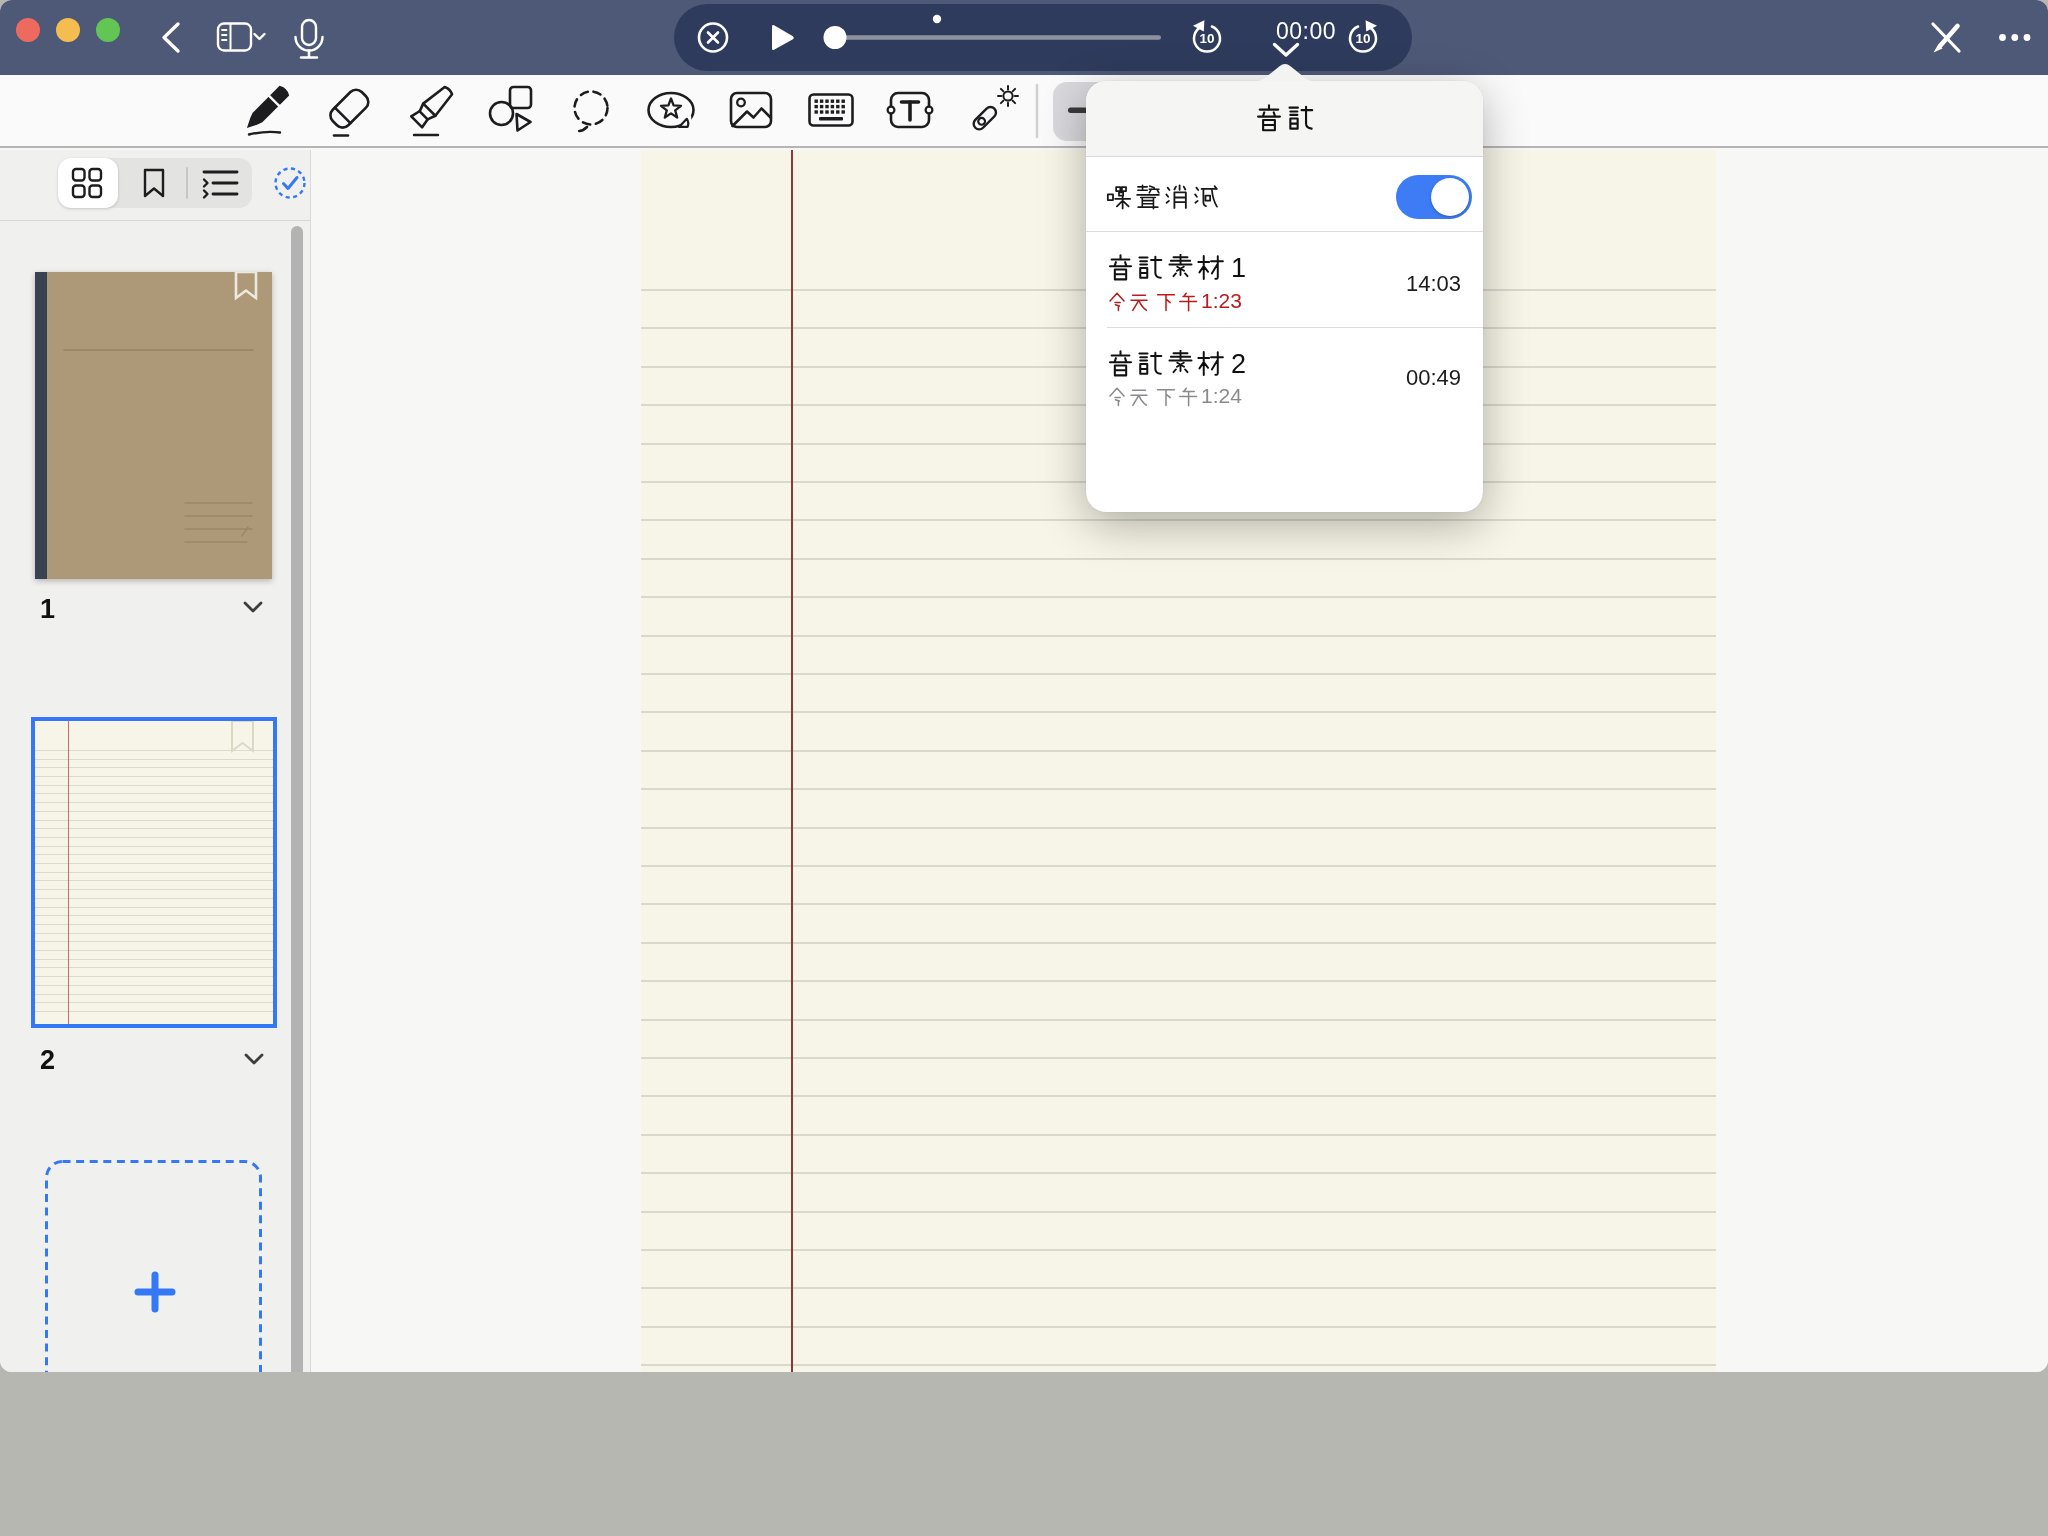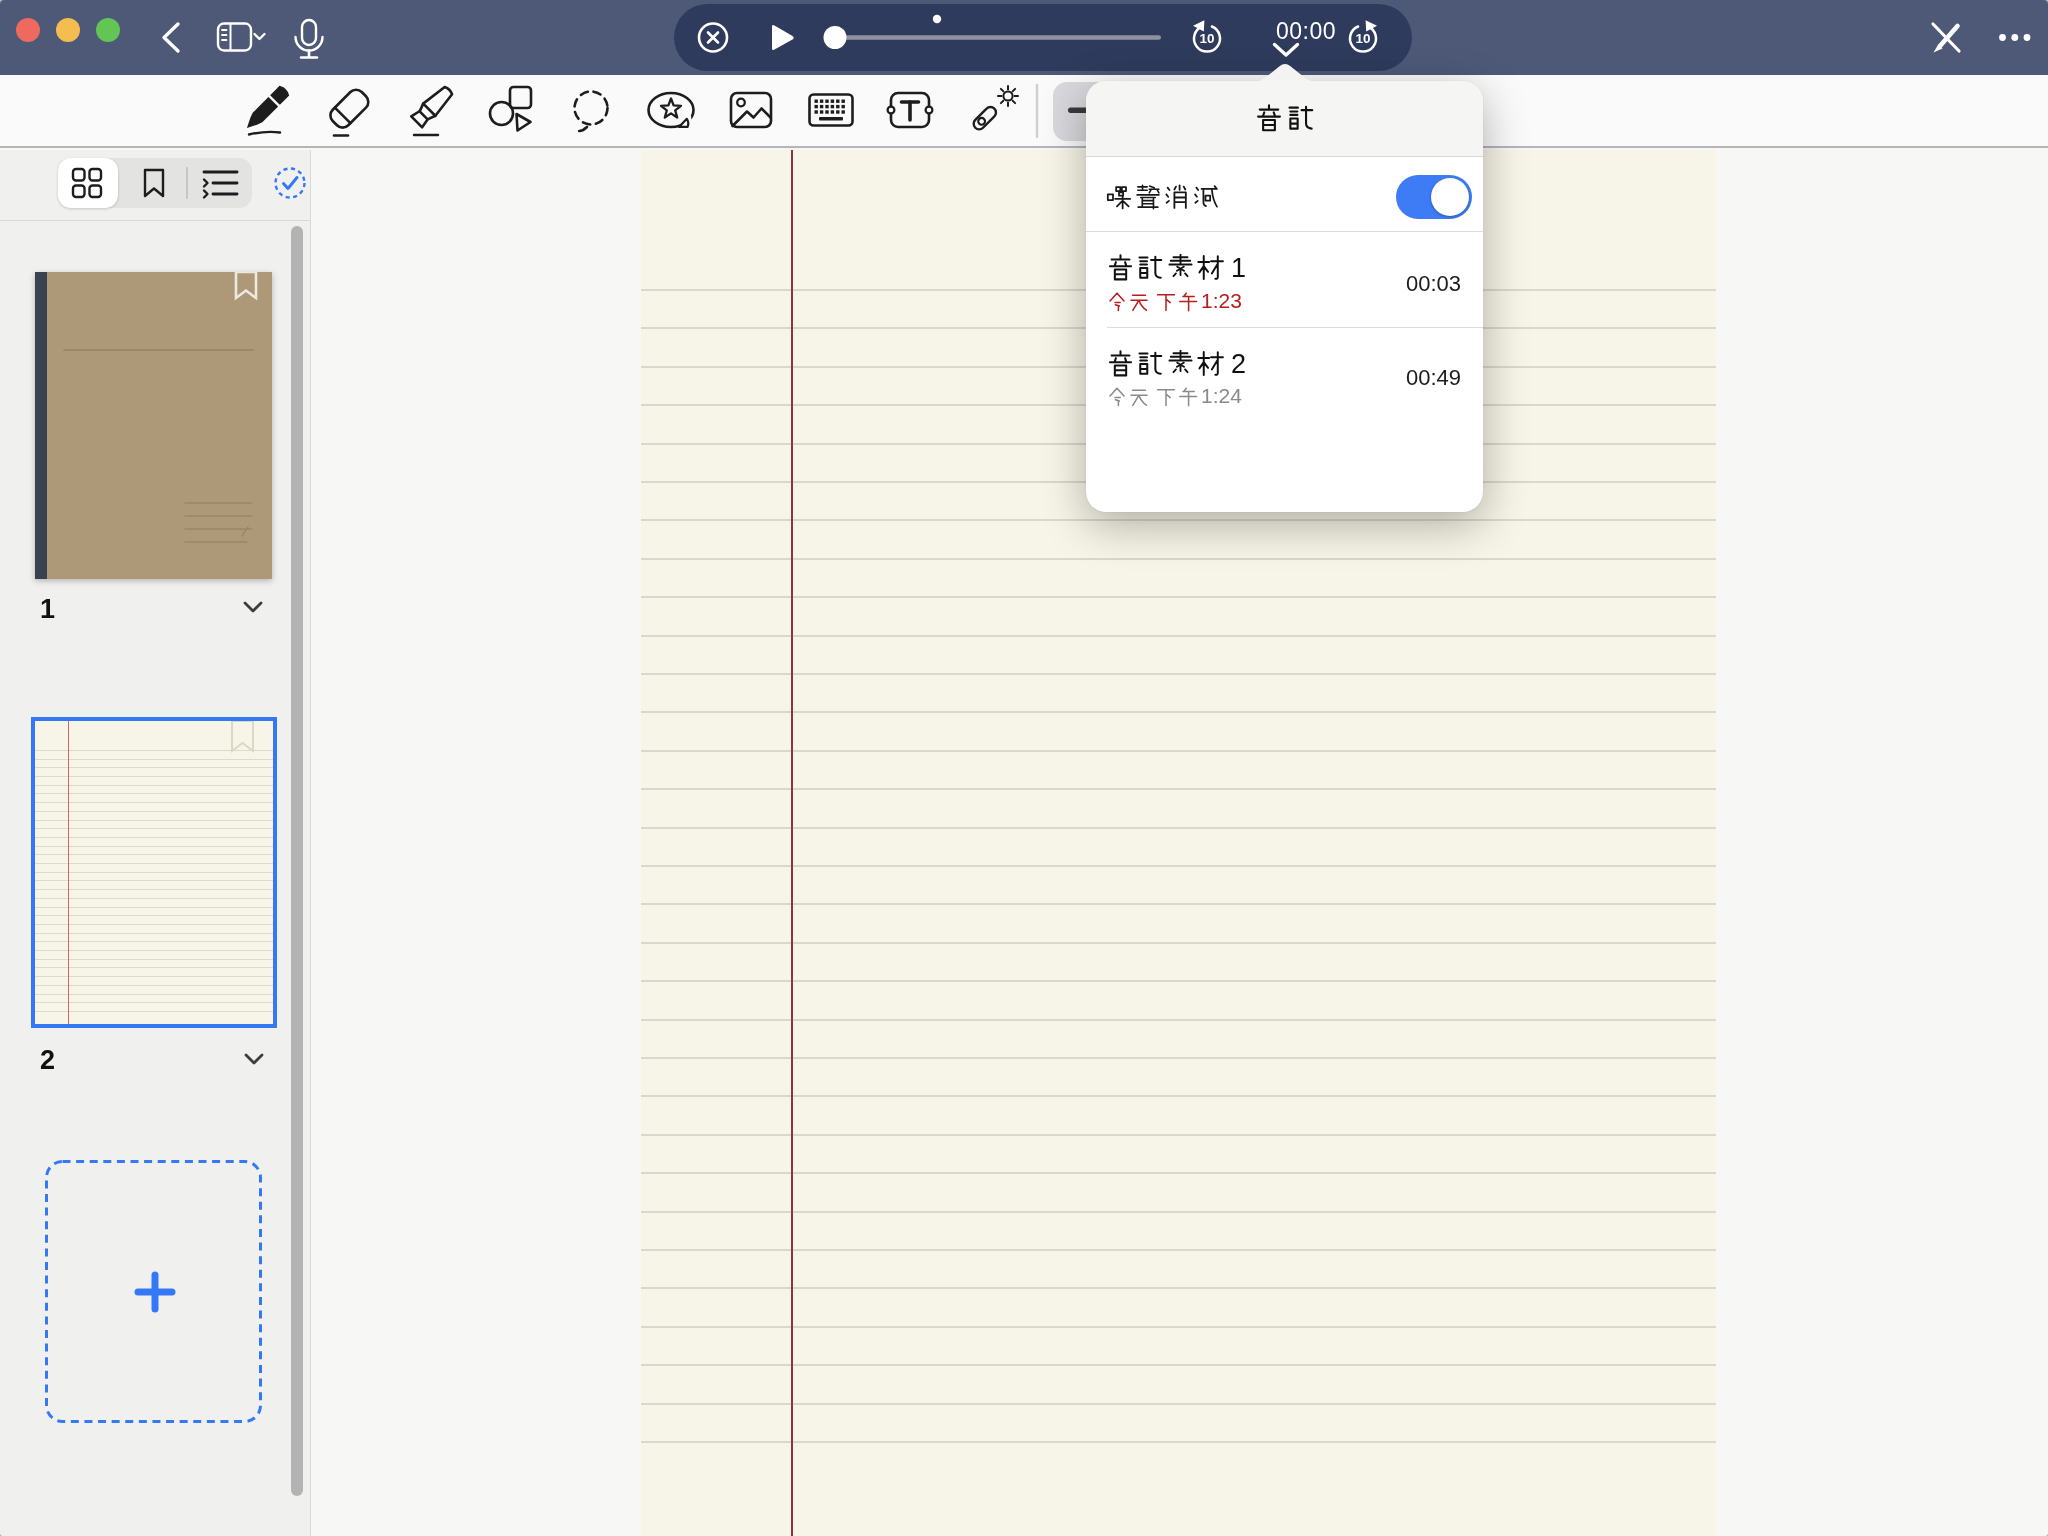--- a/index.html
+++ b/index.html
@@ -1,17 +1,17 @@
 <!DOCTYPE html>
 <html><head>
 <meta charset="utf-8">
 <style>
   * { margin:0; padding:0; box-sizing:border-box; }
   html,body { width:2048px; height:1536px; overflow:hidden; background:#b7b7b2; font-family:"Liberation Sans", sans-serif; }
-  #win { position:absolute; left:0; top:0; width:2048px; height:1536px; border-radius:4px; overflow:hidden; background:#f7f7f6; will-change:transform; }
+  #win { position:absolute; left:0; top:0; width:2048px; height:1372px; border-radius:12px; overflow:hidden; background:#f7f7f6; will-change:transform; }
   
   #titlebar { position:absolute; left:0; top:0; width:2048px; height:75px; background:#4e5978; }
   .tl { position:absolute; top:18px; width:24px; height:24px; border-radius:50%; }
   #pill { position:absolute; left:674px; top:4px; width:738px; height:67px; border-radius:34px; background:#2e3b5c; }
   #t0000 { position:absolute; left:1249px; top:18px; width:74px; text-align:center; color:#fff; font-size:23px; letter-spacing:0.5px;margin-left:20px; }
   
   #toolbar { position:absolute; left:0; top:75px; width:2048px; height:73px; background:#fafafa; border-bottom:2px solid #b5b5b5; }
   
   #sidebar { position:absolute; left:0; top:150px; width:311px; height:1386px; background:#f0f0ef; border-right:1px solid #d9d9d9; }
   #seg { position:absolute; left:58px; top:8px; width:194px; height:50px; background:#e3e3e2; border-radius:13px; }
@@ -310,21 +310,21 @@
       <svg class="cjk" width="20" height="20">
           <use href="#g-jin"></use>
         </svg><svg class="cjk" width="20" height="20" style="margin-left:2px;">
           <use href="#g-tian"></use>
         </svg><span style="display:inline-block;width:7px;"></span><svg class="cjk" width="20" height="20">
           <use href="#g-xia"></use>
         </svg><svg class="cjk" width="20" height="20" style="margin-left:2px;">
           <use href="#g-wu"></use>
         </svg><span style="vertical-align:1.5px;margin-left:3px;">1:23</span>
     </div>
-    <div class="dur" style="right:22px;top:190px;">00:03</div>
+    <div class="dur" style="right:22px;top:190px;">14:03</div>
     <div class="poprow-sep" style="top:246px;left:21px;width:376px;"></div>
     <div style="position:absolute;left:21px;top:268px;">
       <svg class="cjk" width="27" height="27" style="color:#111;">
           <use href="#g-yin"></use>
         </svg><svg class="cjk" width="27" height="27" style="color:#111;margin-left:3px;">
           <use href="#g-xun"></use>
         </svg><svg class="cjk" width="27" height="27" style="color:#111;margin-left:3px;">
           <use href="#g-su"></use>
         </svg><svg class="cjk" width="27" height="27" style="color:#111;margin-left:3px;">
           <use href="#g-cai"></use>

